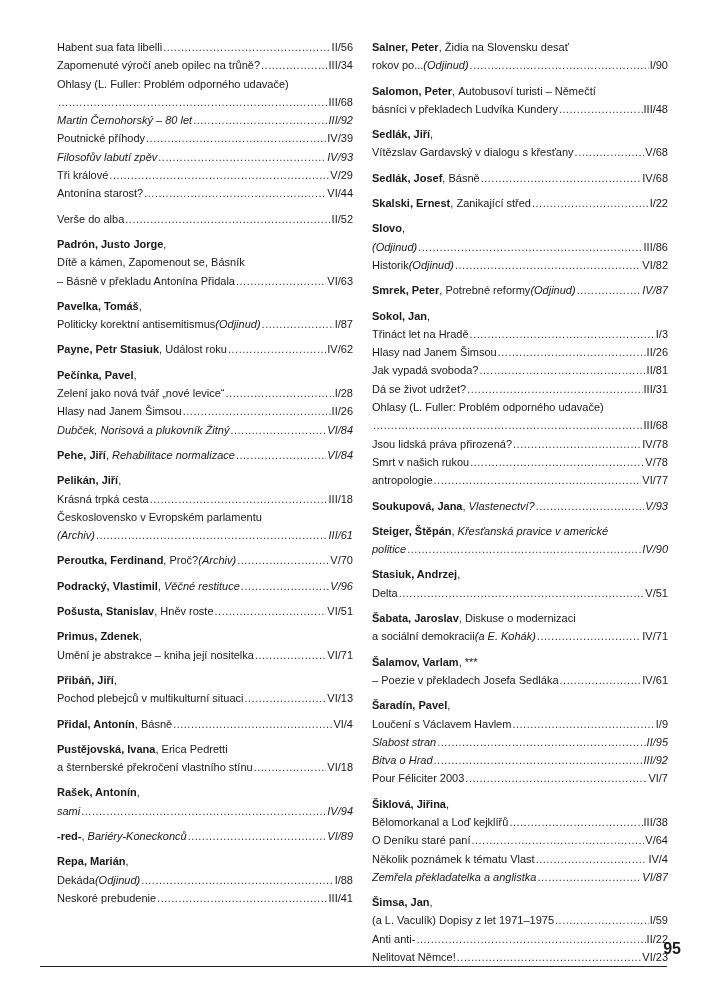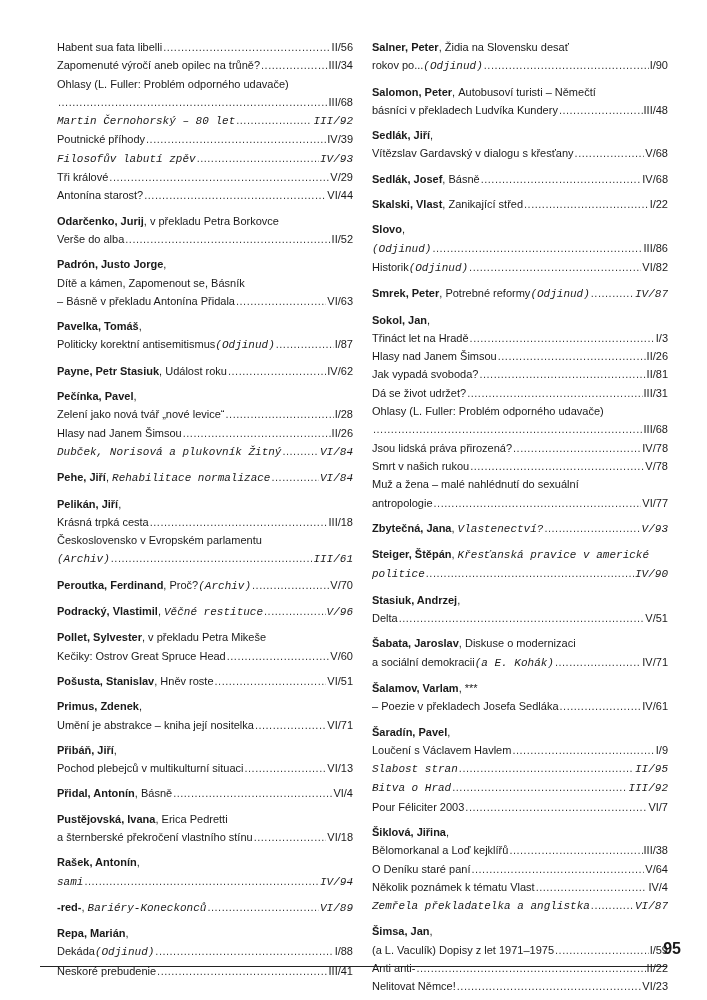--- a/index.html
+++ b/index.html
@@ -7,21 +7,21 @@
          font-family:"Liberation Sans", sans-serif; color:#1a1a1a; }
   .col { position:absolute; top:38px; width:296px; font-size:11px; line-height:18.3px; }
   .col.left { left:57px; }
   .col.right { left:372px; }
   .entry { margin-bottom:7px; }
   .line { display:flex; align-items:baseline; white-space:nowrap; overflow:hidden; }
   .line .t { flex:0 0 auto; white-space:nowrap; }
   .line .dots { flex:1 1 auto; overflow:hidden; white-space:nowrap; margin:0 1px; color:#333; letter-spacing:0.5px; }
   .line .dots::before { content:"......................................................................................................................................................"; }
   .line .p { flex:0 0 auto; }
-  .i { font-style:italic;font-family:Liberation Mono, monospace; }
+  .i { font-style:italic; }
   .author { font-weight:bold; }
   .page-number { position:absolute; right:26px; top:940px; font-size:16px; font-weight:bold; }
   .rule { position:absolute; left:40px; right:40px; top:966px; height:1px; background:#222; }
 </style>
 </head>
 <body>
 
 <div class="col left">
     <div class="entry">
       <div class="line">
@@ -61,24 +61,20 @@
         <span class="dots"></span>
         <span class="p">V/29</span>
       </div>
       <div class="line">
         <span class="t">Antonína starost?</span>
         <span class="dots"></span>
         <span class="p">VI/44</span>
       </div>
     </div>
     <div class="entry">
-      <div class="line nodots">
-        <span class="t author">Odarčenko, Jurij</span>
-        <span class="t">, v překladu Petra Borkovce</span>
-      </div>
       <div class="line">
         <span class="t">Verše do alba</span>
         <span class="dots"></span>
         <span class="p">II/52</span>
       </div>
     </div>
     <div class="entry">
       <div class="line nodots">
         <span class="t author">Padrón, Justo Jorge</span>
         <span class="t">,</span>
@@ -150,31 +146,20 @@
         <span class="p i">III/61</span>
       </div>
     </div>
     <div class="entry">
       <div class="line"><span class="t author">Peroutka, Ferdinand</span><span class="t">,</span>&nbsp;<span class="t">Proč?</span> <span class="t i">(Archiv)</span><span class="dots"></span><span class="p">V/70</span></div>
     </div>
     <div class="entry">
       <div class="line"><span class="t author">Podracký, Vlastimil</span><span class="t">,</span>&nbsp;<span class="t i">Věčné restituce</span><span class="dots"></span><span class="p i">V/96</span></div>
     </div>
     <div class="entry">
-      <div class="line nodots">
-        <span class="t author">Pollet, Sylvester</span>
-        <span class="t">, v překladu Petra Mikeše</span>
-      </div>
-      <div class="line">
-        <span class="t">Kečiky: Ostrov Great Spruce Head</span>
-        <span class="dots"></span>
-        <span class="p">V/60</span>
-      </div>
-    </div>
-    <div class="entry">
       <div class="line"><span class="t author">Pošusta, Stanislav</span><span class="t">,</span>&nbsp;<span class="t">Hněv roste</span><span class="dots"></span><span class="p">VI/51</span></div>
     </div>
     <div class="entry">
       <div class="line nodots">
         <span class="t author">Primus, Zdenek</span>
         <span class="t">,</span>
       </div>
       <div class="line">
         <span class="t">Umění je abstrakce – kniha její nositelka</span>
         <span class="dots"></span>
@@ -261,21 +246,21 @@
       <div class="line">
         <span class="t">Vítězslav Gardavský v dialogu s křesťany</span>
         <span class="dots"></span>
         <span class="p">V/68</span>
       </div>
     </div>
     <div class="entry">
       <div class="line"><span class="t author">Sedlák, Josef</span><span class="t">,</span>&nbsp;<span class="t">Básně</span><span class="dots"></span><span class="p">IV/68</span></div>
     </div>
     <div class="entry">
-      <div class="line"><span class="t author">Skalski, Vlast</span><span class="t">,</span>&nbsp;<span class="t">Zanikající střed</span><span class="dots"></span><span class="p">I/22</span></div>
+      <div class="line"><span class="t author">Skalski, Ernest</span><span class="t">,</span>&nbsp;<span class="t">Zanikající střed</span><span class="dots"></span><span class="p">I/22</span></div>
     </div>
     <div class="entry">
       <div class="line nodots">
         <span class="t author">Slovo</span>
         <span class="t">,</span>
       </div>
       <div class="line">
         <span class="t i">(Odjinud)</span>
         <span class="dots"></span>
         <span class="p">III/86</span>
@@ -325,31 +310,28 @@
       <div class="line">
         <span class="t">Jsou lidská práva přirozená?</span>
         <span class="dots"></span>
         <span class="p">IV/78</span>
       </div>
       <div class="line">
         <span class="t">Smrt v našich rukou</span>
         <span class="dots"></span>
         <span class="p">V/78</span>
       </div>
-      <div class="line nodots">
-        <span class="t">Muž a žena – malé nahlédnutí do sexuální</span>
-      </div>
       <div class="line">
         <span class="t">antropologie</span>
         <span class="dots"></span>
         <span class="p">VI/77</span>
       </div>
     </div>
     <div class="entry">
-      <div class="line"><span class="t author">Zbytečná, Jana</span><span class="t">,</span>&nbsp;<span class="t i">Vlastenectví?</span><span class="dots"></span><span class="p i">V/93</span></div>
+      <div class="line"><span class="t author">Soukupová, Jana</span><span class="t">,</span>&nbsp;<span class="t i">Vlastenectví?</span><span class="dots"></span><span class="p i">V/93</span></div>
     </div>
     <div class="entry">
       <div class="line nodots"><span class="t author">Steiger, Štěpán</span><span class="t">,</span>&nbsp;<span class="t i">Křesťanská pravice v americké</span></div>
       <div class="line">
         <span class="t i">politice</span>
         <span class="dots"></span>
         <span class="p i">IV/90</span>
       </div>
     </div>
     <div class="entry">

